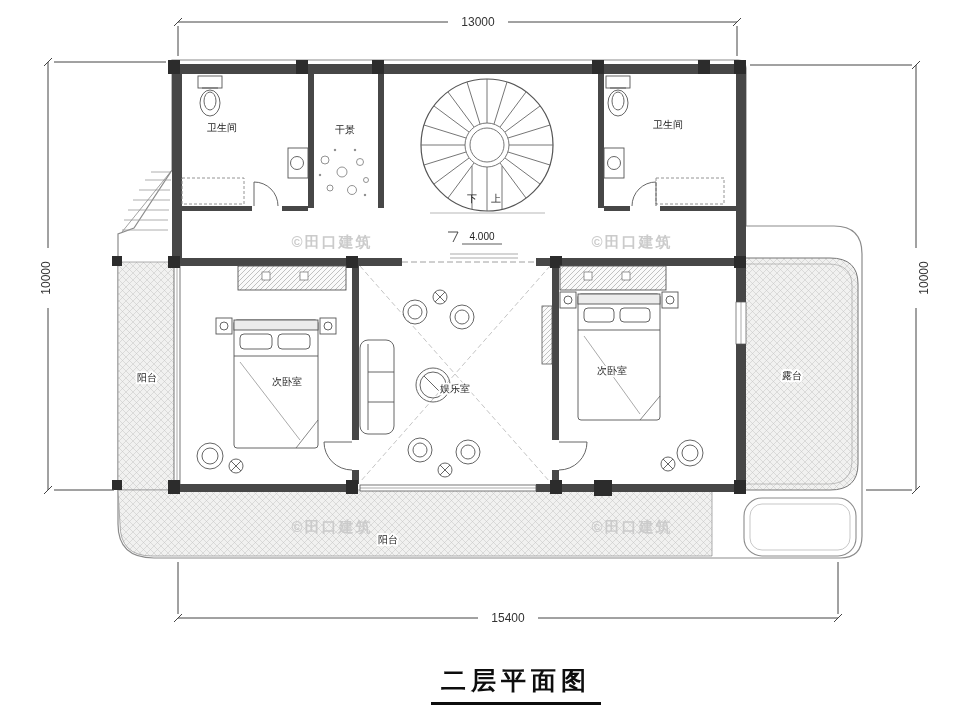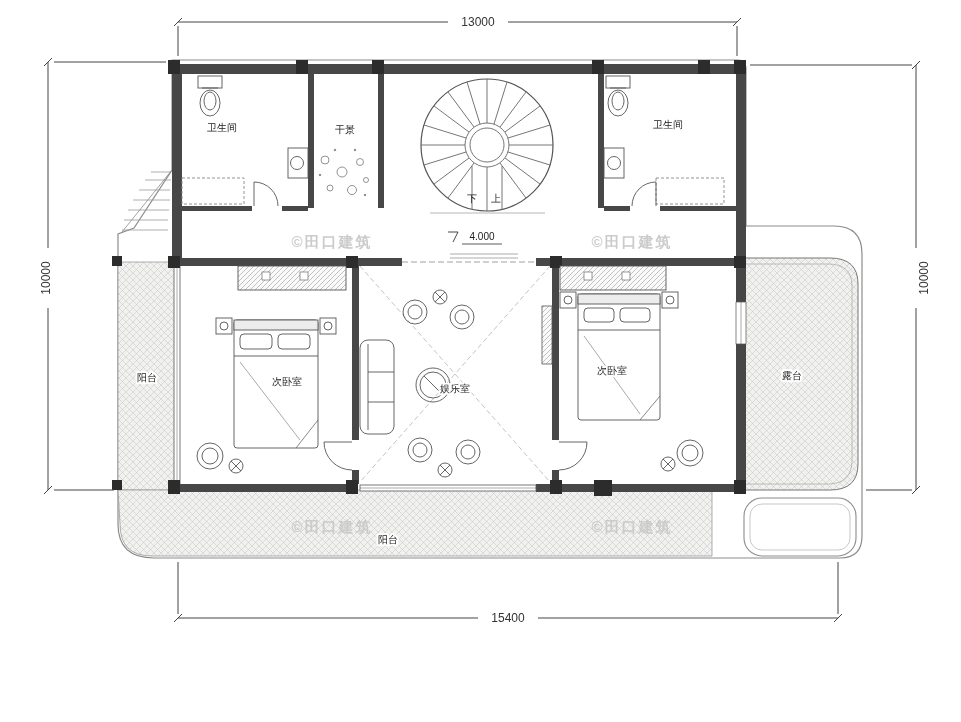--- a/index.html
+++ b/index.html
@@ -284,13 +284,14 @@
     <path d="M178,618 H478 M538,618 H838 M178,562 V614 M838,562 V614 M174,622 L182,614 M834,622 L842,614"></path>
   </g>
   <g text-anchor="middle">
     <text class="dim" x="478" y="26">13000</text>
     <text class="dim" x="46" y="282" transform="rotate(-90 46 278)">10000</text>
     <text class="dim" x="924" y="282" transform="rotate(-90 924 278)">10000</text>
     <text class="dim" x="508" y="622">15400</text>
   </g>
 </svg>
 
+<div class="title">二层平面图</div>
 </div>
 
 </body></html>

